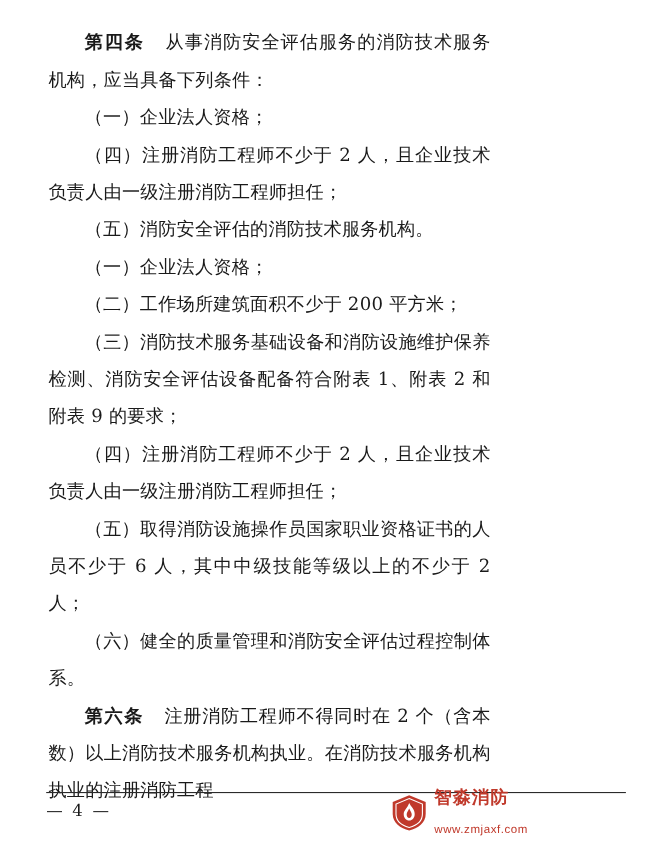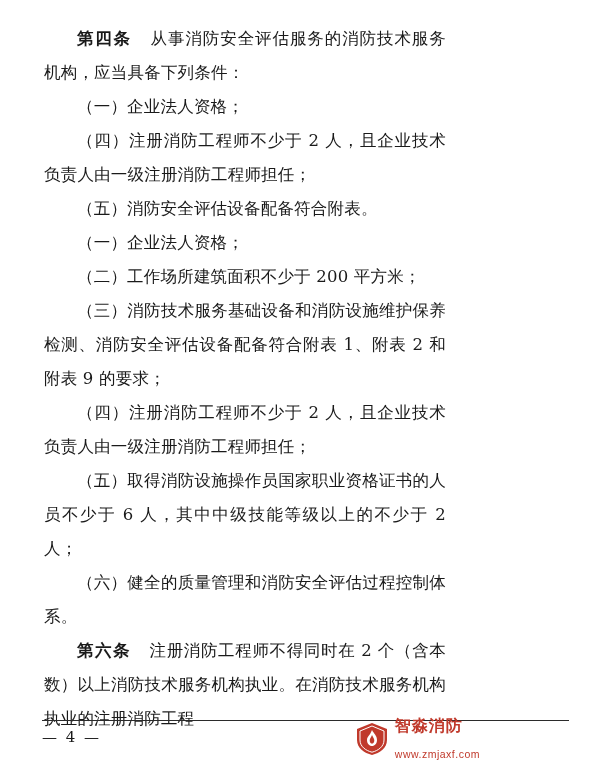--- a/index.html
+++ b/index.html
@@ -108,21 +108,21 @@
   <div class="doc-body">
 
     <p class="para"><span class="artno">第四条</span><span class="artgap"></span><span>从事消防安全评估服务的消防技术服务机构，应当具备下列条件：</span></p>
 
     <p class="para"><span>（一）企业法人资格；</span></p>
 
 
 
     <p class="para"><span>（四）注册消防工程师不少于 2 人，且企业技术负责人由一级注册消防工程师担任；</span></p>
 
-    <p class="para"><span>（五）消防安全评估设备配备符合附表。</span></p>
+    <p class="para"><span>（五）消防安全评估的消防技术服务机构。</span></p>
 
 
     <p class="para"><span>（一）企业法人资格；</span></p>
 
     <p class="para"><span>（二）工作场所建筑面积不少于 200 平方米；</span></p>
 
     <p class="para"><span>（三）消防技术服务基础设备和消防设施维护保养检测、消防安全评估设备配备符合附表 1、附表 2 和附表 9 的要求；</span></p>
 
     <p class="para"><span>（四）注册消防工程师不少于 2 人，且企业技术负责人由一级注册消防工程师担任；</span></p>
 

